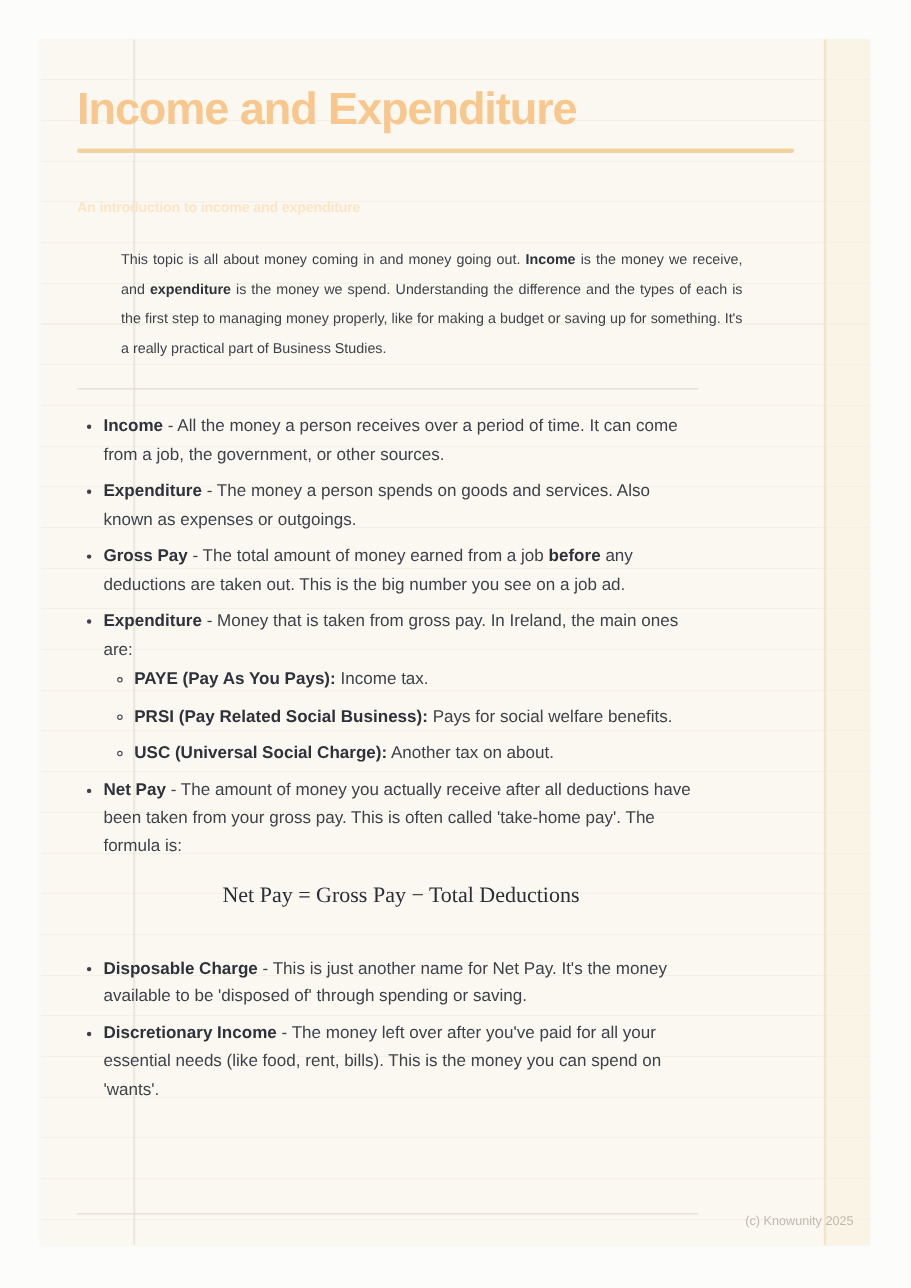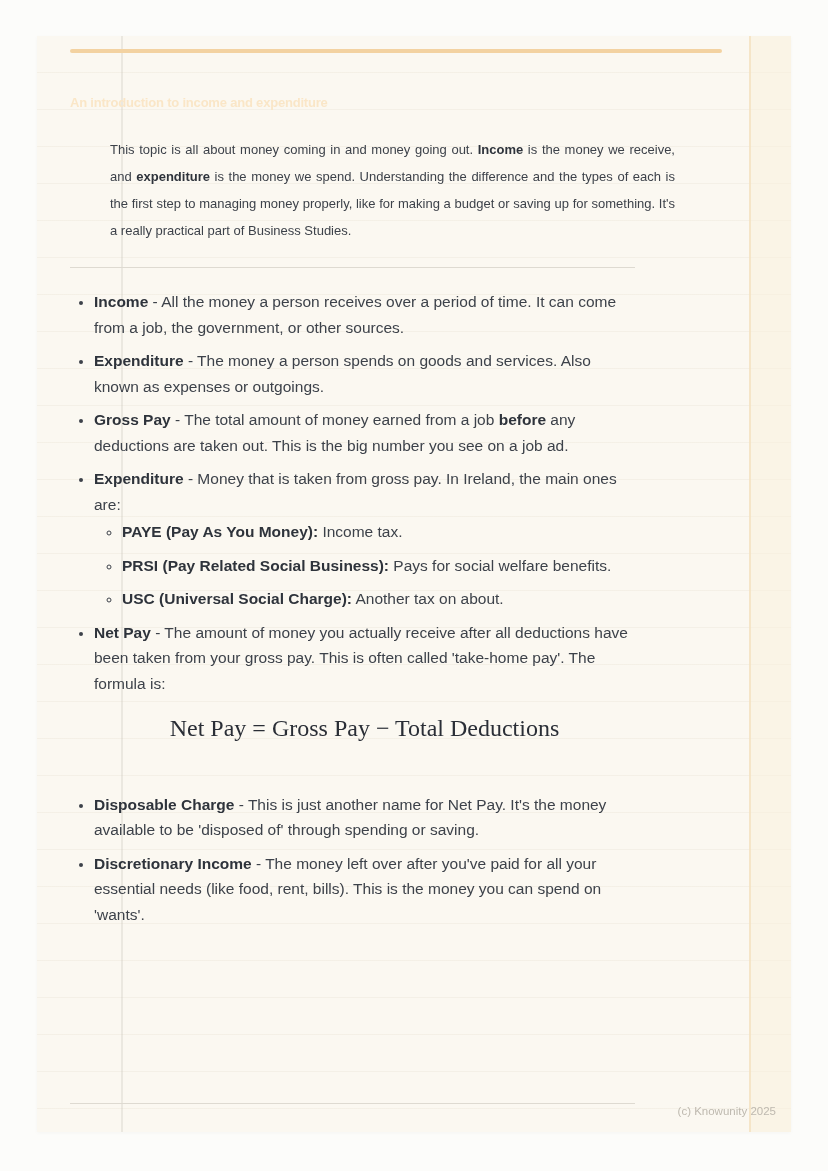--- a/index.html
+++ b/index.html
@@ -128,24 +128,24 @@
 
   .sub-list {
     margin-top: 2px;
     padding-left: 28px;
     list-style: circle;
   }
   .sub-list > li { margin-bottom: 8px; }
   .sub-list li::marker { color: #3D424A; font-size: 13px; }
 
   .formula {
-    margin: 20px 0 50px;
+    margin: 20px 0 40px;
     text-align: center;
     font-family: "Liberation Serif", serif;
-    font-size: 24px;
+    font-size: 20px;
     color: #2A2E36;
   }
 
   
   .footer-divider {
     position: absolute;
     left: 33px;
     top: 1067px;
     width: 565px;
     height: 1px;
@@ -162,20 +162,21 @@
 </style>
 </head>
 <body>
 
 <div class="canvas">
   <div class="sheet">
     <div class="vline-left"></div>
     <div class="right-band"></div>
 
     <div class="content">
+      <h1 class="doc-title">Income and Expenditure</h1>
       <div class="title-rule"></div>
 
       <h2 class="section-heading first">An introduction to income and expenditure</h2>
       <p class="intro-paragraph"><span>This topic is all about money coming in and money going out. </span><strong>Income</strong><span> is the money we receive, and </span><strong>expenditure</strong><span> is the money we spend. Understanding the difference and the types of each is the first step to managing money properly, like for making a budget or saving up for something. It's a really practical part of Business Studies.</span></p>
 
       <div class="divider"></div>
 
 
       <ul class="terms-list">
         <li>
@@ -184,21 +185,21 @@
         <li>
           <span><strong>Expenditure</strong><span> - The money a person spends on goods and services. Also known as expenses or outgoings.</span></span>
         </li>
         <li>
           <span><strong>Gross Pay</strong><span> - The total amount of money earned from a job </span><strong>before</strong><span> any deductions are taken out. This is the big number you see on a job ad.</span></span>
         </li>
         <li>
           <span><strong>Expenditure</strong><span> - Money that is taken from gross pay. In Ireland, the main ones are:</span></span>
           <ul class="sub-list">
             <li>
-              <span><strong>PAYE (Pay As You Money):</strong><span> Income tax.</span></span>
+              <span><strong>PAYE (Pay As You Pays):</strong><span> Income tax.</span></span>
             </li>
             <li>
               <span><strong>PRSI (Pay Related Social Business):</strong><span> Pays for social welfare benefits.</span></span>
             </li>
             <li>
               <span><strong>USC (Universal Social Charge):</strong><span> Another tax on about.</span></span>
             </li>
           </ul>
         </li>
         <li>

